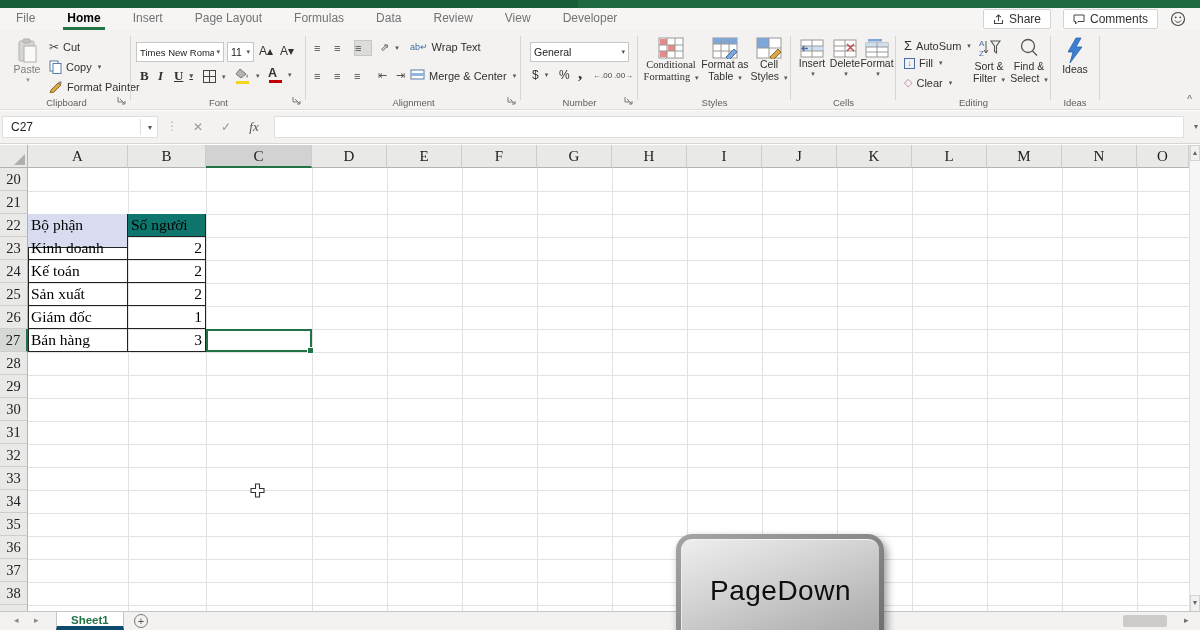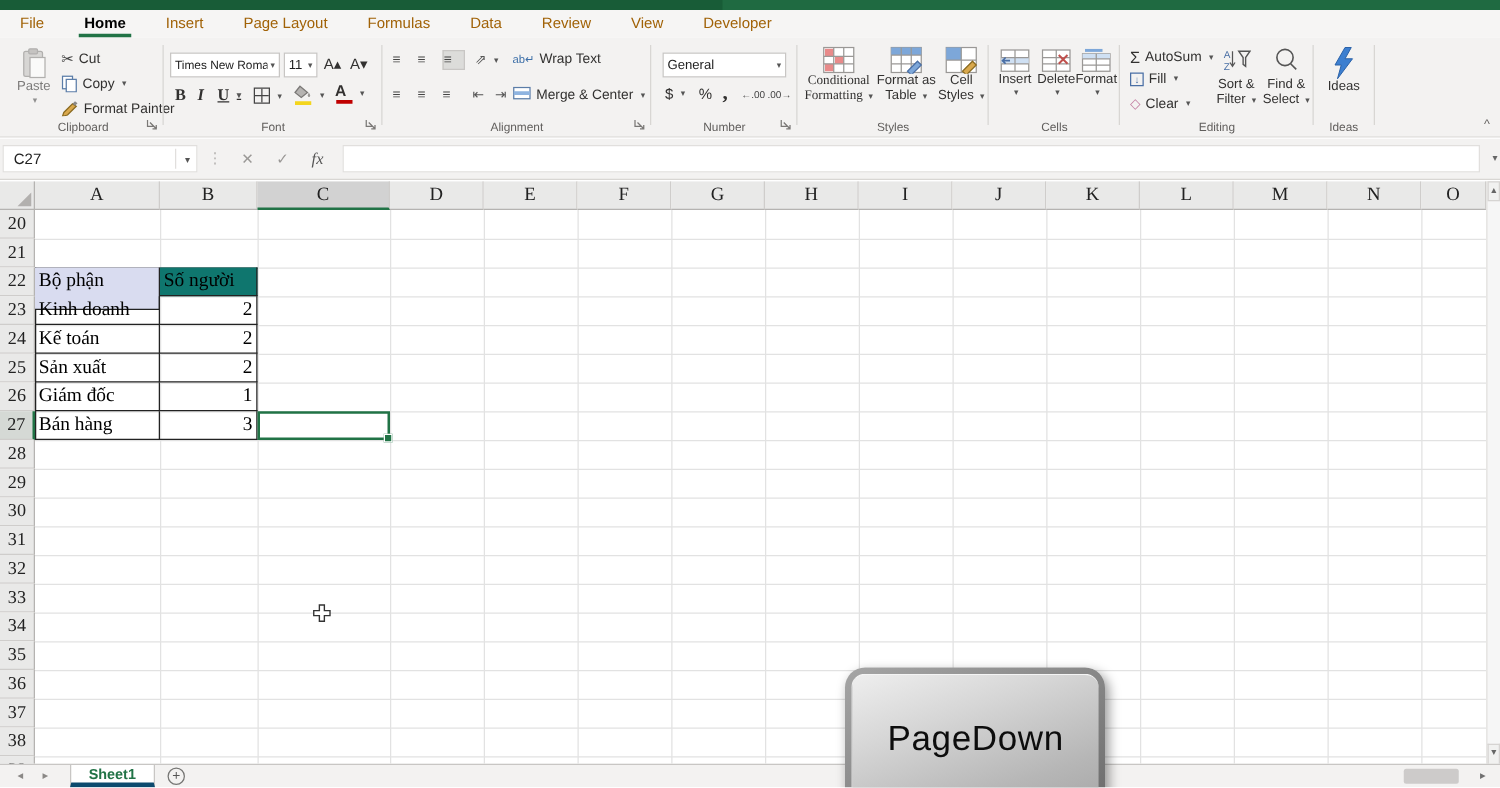--- a/index.html
+++ b/index.html
@@ -5,21 +5,21 @@
   *{margin:0;padding:0;box-sizing:border-box;}
   body{width:1200px;height:630px;overflow:hidden;font-family:"Liberation Sans",sans-serif;background:#fff;}
   #app{position:relative;width:1200px;height:630px;overflow:hidden;background:#fff;}
 
   
   #titlebar{position:absolute;left:0;top:0;width:1200px;height:8px;background:#185c37;}
   #titlebar .seg{position:absolute;left:578px;top:0;width:622px;height:8px;background:#1f6a41;}
 
   
   #tabrow{position:absolute;left:0;top:8px;width:1200px;height:22px;background:#f6f5f4;display:flex;align-items:center;}
-  .rtab{font-size:12px;color:#a16207;padding:0 4px;margin-left:24px;height:22px;line-height:21px;cursor:default;}
+  .rtab{font-size:12px;color:#737373;padding:0 4px;margin-left:24px;height:22px;line-height:21px;cursor:default;}
   .rtab:first-child{margin-left:12px;}
   .rtab.active{color:#000;font-weight:bold;border-bottom:3px solid #217346;}
   #tabrow-right{margin-left:auto;display:flex;align-items:center;gap:12px;margin-right:14px;}
   .chip{display:flex;align-items:center;gap:5px;background:#fff;border:1px solid #d6d4d2;border-radius:2px;padding:2px 9px;font-size:12px;color:#323130;}
   .smiley svg{display:block;}
 
   
   #ribbon{position:absolute;left:0;top:30px;width:1200px;height:80px;background:#f3f2f1;border-bottom:1px solid #e1dfdd;font-size:11px;color:#323130;}
   .grp{position:absolute;top:0;height:80px;}
   .grp::after{content:"";position:absolute;right:0;top:6px;height:64px;border-right:1px solid #d8d6d3;}
@@ -109,20 +109,42 @@
   <div id="tabrow">
     <span class="rtab">File</span>
     <span class="rtab active">Home</span>
     <span class="rtab">Insert</span>
     <span class="rtab">Page Layout</span>
     <span class="rtab">Formulas</span>
     <span class="rtab">Data</span>
     <span class="rtab">Review</span>
     <span class="rtab">View</span>
     <span class="rtab">Developer</span>
+    <div id="tabrow-right">
+      <span class="chip">
+        <svg width="11" height="11" viewBox="0 0 11 11">
+            <path d="M5.5 7V1M3 3.2L5.5 1 8 3.2M1.5 6v3.5h8V6" fill="none" stroke="#444" stroke-width="1.1"></path>
+          </svg>
+        <span>Share</span>
+      </span>
+      <span class="chip">
+        <svg width="12" height="11" viewBox="0 0 12 11">
+            <path d="M1 1h10v6.5H5L2.5 10V7.5H1z" fill="none" stroke="#444" stroke-width="1"></path>
+          </svg>
+        <span>Comments</span>
+      </span>
+      <span class="smiley">
+        <svg width="16" height="16" viewBox="0 0 16 16">
+            <circle cx="8" cy="8" r="6.5" fill="none" stroke="#444" stroke-width="1.1"></circle>
+            <circle cx="5.7" cy="6.3" r=".9" fill="#444"></circle>
+            <circle cx="10.3" cy="6.3" r=".9" fill="#444"></circle>
+            <path d="M5 9.5c.8 1.2 2 1.8 3 1.8s2.2-.6 3-1.8" fill="none" stroke="#444" stroke-width="1"></path>
+          </svg>
+      </span>
+    </div>
   </div>
 
   <div id="ribbon">
 
     <div class="grp" id="g-clipboard">
       <div class="bigbtn paste-btn">
         <svg width="21" height="26" viewBox="0 0 21 26">
             <rect x="2" y="3" width="15" height="20" rx="1.5" fill="#c7c5c3" stroke="#8a8886"></rect>
             <rect x="6" y="1" width="7" height="4" rx="1" fill="#a9a7a5" stroke="#8a8886"></rect>
             <rect x="7" y="8" width="12" height="16" fill="#fff" stroke="#8a8886"></rect>

